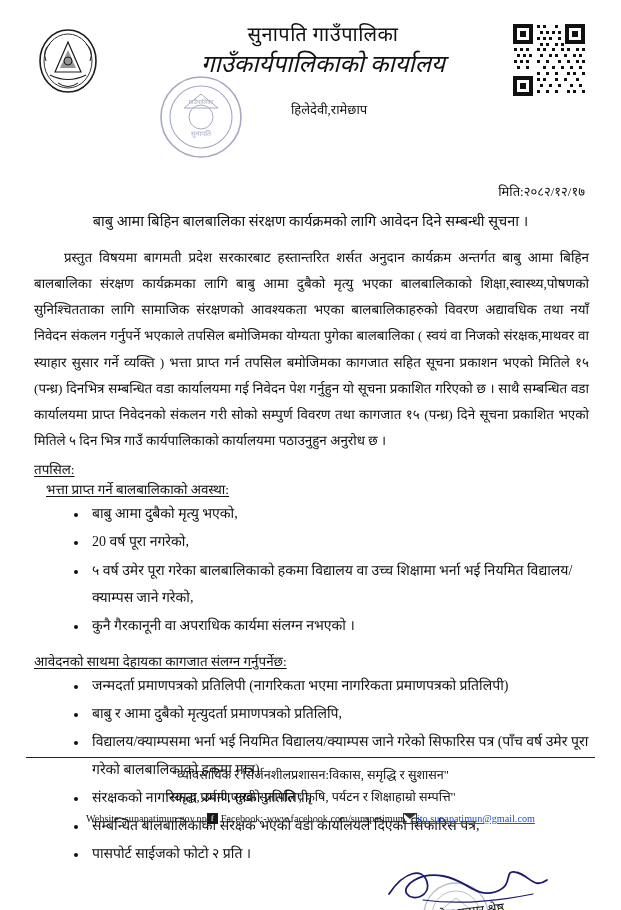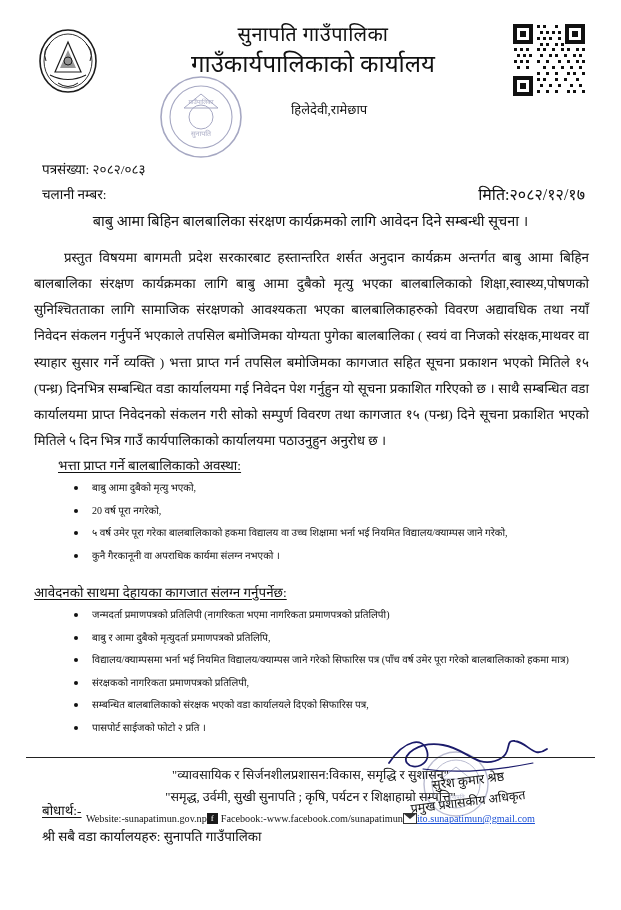--- a/index.html
+++ b/index.html
@@ -32,34 +32,35 @@
     position: absolute;
     left: 16px;
     top: 14px;
     width: 60px;
     height: 66px;
   }
   .emblem svg { display:block; }
 
   .header-center {
     position: absolute;
-    left: 96px;
+    left: 106px;
     top: 8px;
     width: 390px;
     text-align: center;
   }
   .org-name {
     font-size: 20px;
     letter-spacing: .5px;
     line-height: 1.25;
   }
   .office-name {
     font-size: 24px;
     line-height: 1.3;
     margin-top: 2px;
+    font-style: italic;
   }
   .addr-wrap {
     position: absolute;
     right: 8px;
     top: 86px;
     text-align: left;
     width: 300px;
   }
   .addr1 {
     font-size: 13px;
@@ -102,21 +103,21 @@
     position: absolute;
     left: 20px;
     top: 0;
     line-height: 1.85;
   }
   .ref-right {
     position: absolute;
     right: 14px;
     top: 22px;
     line-height: 1.85;
-    font-size: 16px;
+    font-size: 13px;
   }
 
   
   .subject {
     text-align: center;
     font-size: 14.5px;
     margin: 6px 0 10px 0;
     text-underline-offset: 3px;
   }
 
@@ -132,39 +133,39 @@
   .body-text p { margin: 0; text-indent: 30px; }
 
   .section-label {
     font-size: 13.4px;
     margin: 6px 0 0 12px;
     text-decoration: underline;
     text-underline-offset: 2px;
   }
   .sub-label {
     font-size: 13.4px;
-    margin: 2px 0 0 36px;
+    margin: 2px 0 0 24px;
     text-decoration: underline;
     text-underline-offset: 2px;
   }
   ul.bullets {
     margin: 2px 0 0 0;
     padding-left: 66px;
-    font-size: 10px;
+    font-size: 14px;
     line-height: 1.95;
   }
   ul.bullets li {
     margin: 0 0 1px 0;
     padding-left: 4px;
   }
   ul.bullets li::marker { font-size: 12px; }
 
   .doc-label {
     font-size: 13.4px;
-    margin: 18px 0 0 12px;
+    margin: 12px 0 0 12px;
     text-decoration: underline;
     text-underline-offset: 2px;
   }
 
   
   .sign-area {
     position: relative;
     height: 96px;
     margin-top: 6px;
   }
@@ -393,33 +394,30 @@
         <text x="43" y="30" font-size="6" text-anchor="middle" fill="#3b3f7a" font-family="'Liberation Serif',serif">गाउँपालिका</text>
       </svg>
     </div>
 
     <div class="addr-wrap">
       <div class="addr1">हिलेदेवी,रामेछाप</div>
     </div>
   </div>
 
   <div class="refline">
-    <div class="ref-left">
-      <div>पत्रसंख्या: २०८२/०८३</div>
-      <div>चलानी नम्बर:</div>
-    </div>
     <div class="ref-right">मिति:२०८२/१२/१७</div>
   </div>
 
   <div class="subject">बाबु आमा बिहिन बालबालिका संरक्षण कार्यक्रमको लागि आवेदन दिने सम्बन्धी सूचना ।</div>
 
   <div class="body-text">
     <p>प्रस्तुत विषयमा बागमती प्रदेश सरकारबाट हस्तान्तरित शर्सत अनुदान कार्यक्रम अन्तर्गत बाबु आमा बिहिन बालबालिका संरक्षण कार्यक्रमका लागि बाबु आमा दुबैको मृत्यु भएका बालबालिकाको शिक्षा,स्वास्थ्य,पोषणको सुनिश्चितताका लागि सामाजिक संरक्षणको आवश्यकता भएका बालबालिकाहरुको विवरण अद्यावधिक तथा नयाँ निवेदन संकलन गर्नुपर्ने भएकाले तपसिल बमोजिमका योग्यता पुगेका बालबालिका ( स्वयं वा निजको संरक्षक,माथवर वा स्याहार सुसार गर्ने व्यक्ति ) भत्ता प्राप्त गर्न तपसिल बमोजिमका कागजात सहित सूचना प्रकाशन भएको मितिले १५ (पन्ध्र) दिनभित्र सम्बन्धित वडा कार्यालयमा गई निवेदन पेश गर्नुहुन यो सूचना प्रकाशित गरिएको छ । साथै सम्बन्धित वडा कार्यालयमा प्राप्त निवेदनको संकलन गरी सोको सम्पुर्ण विवरण तथा कागजात १५ (पन्ध्र) दिने सूचना प्रकाशित भएको मितिले ५ दिन भित्र गाउँ कार्यपालिकाको कार्यालयमा पठाउनुहुन अनुरोध छ ।</p>
   </div>
 
+  <div class="section-label">तपसिल:</div>
   <div class="sub-label">भत्ता प्राप्त गर्ने बालबालिकाको अवस्था:</div>
   <ul class="bullets">
     <li>बाबु आमा दुबैको मृत्यु भएको,</li>
     <li>20 वर्ष पूरा नगरेको,</li>
     <li>५ वर्ष उमेर पूरा गरेका बालबालिकाको हकमा विद्यालय वा उच्च शिक्षामा भर्ना भई नियमित विद्यालय/क्याम्पस जाने गरेको,</li>
     <li>कुनै गैरकानूनी वा अपराधिक कार्यमा संलग्न नभएको ।</li>
   </ul>
 
   <div class="doc-label">आवेदनको साथमा देहायका कागजात संलग्न गर्नुपर्नेछ:</div>
   <ul class="bullets">

